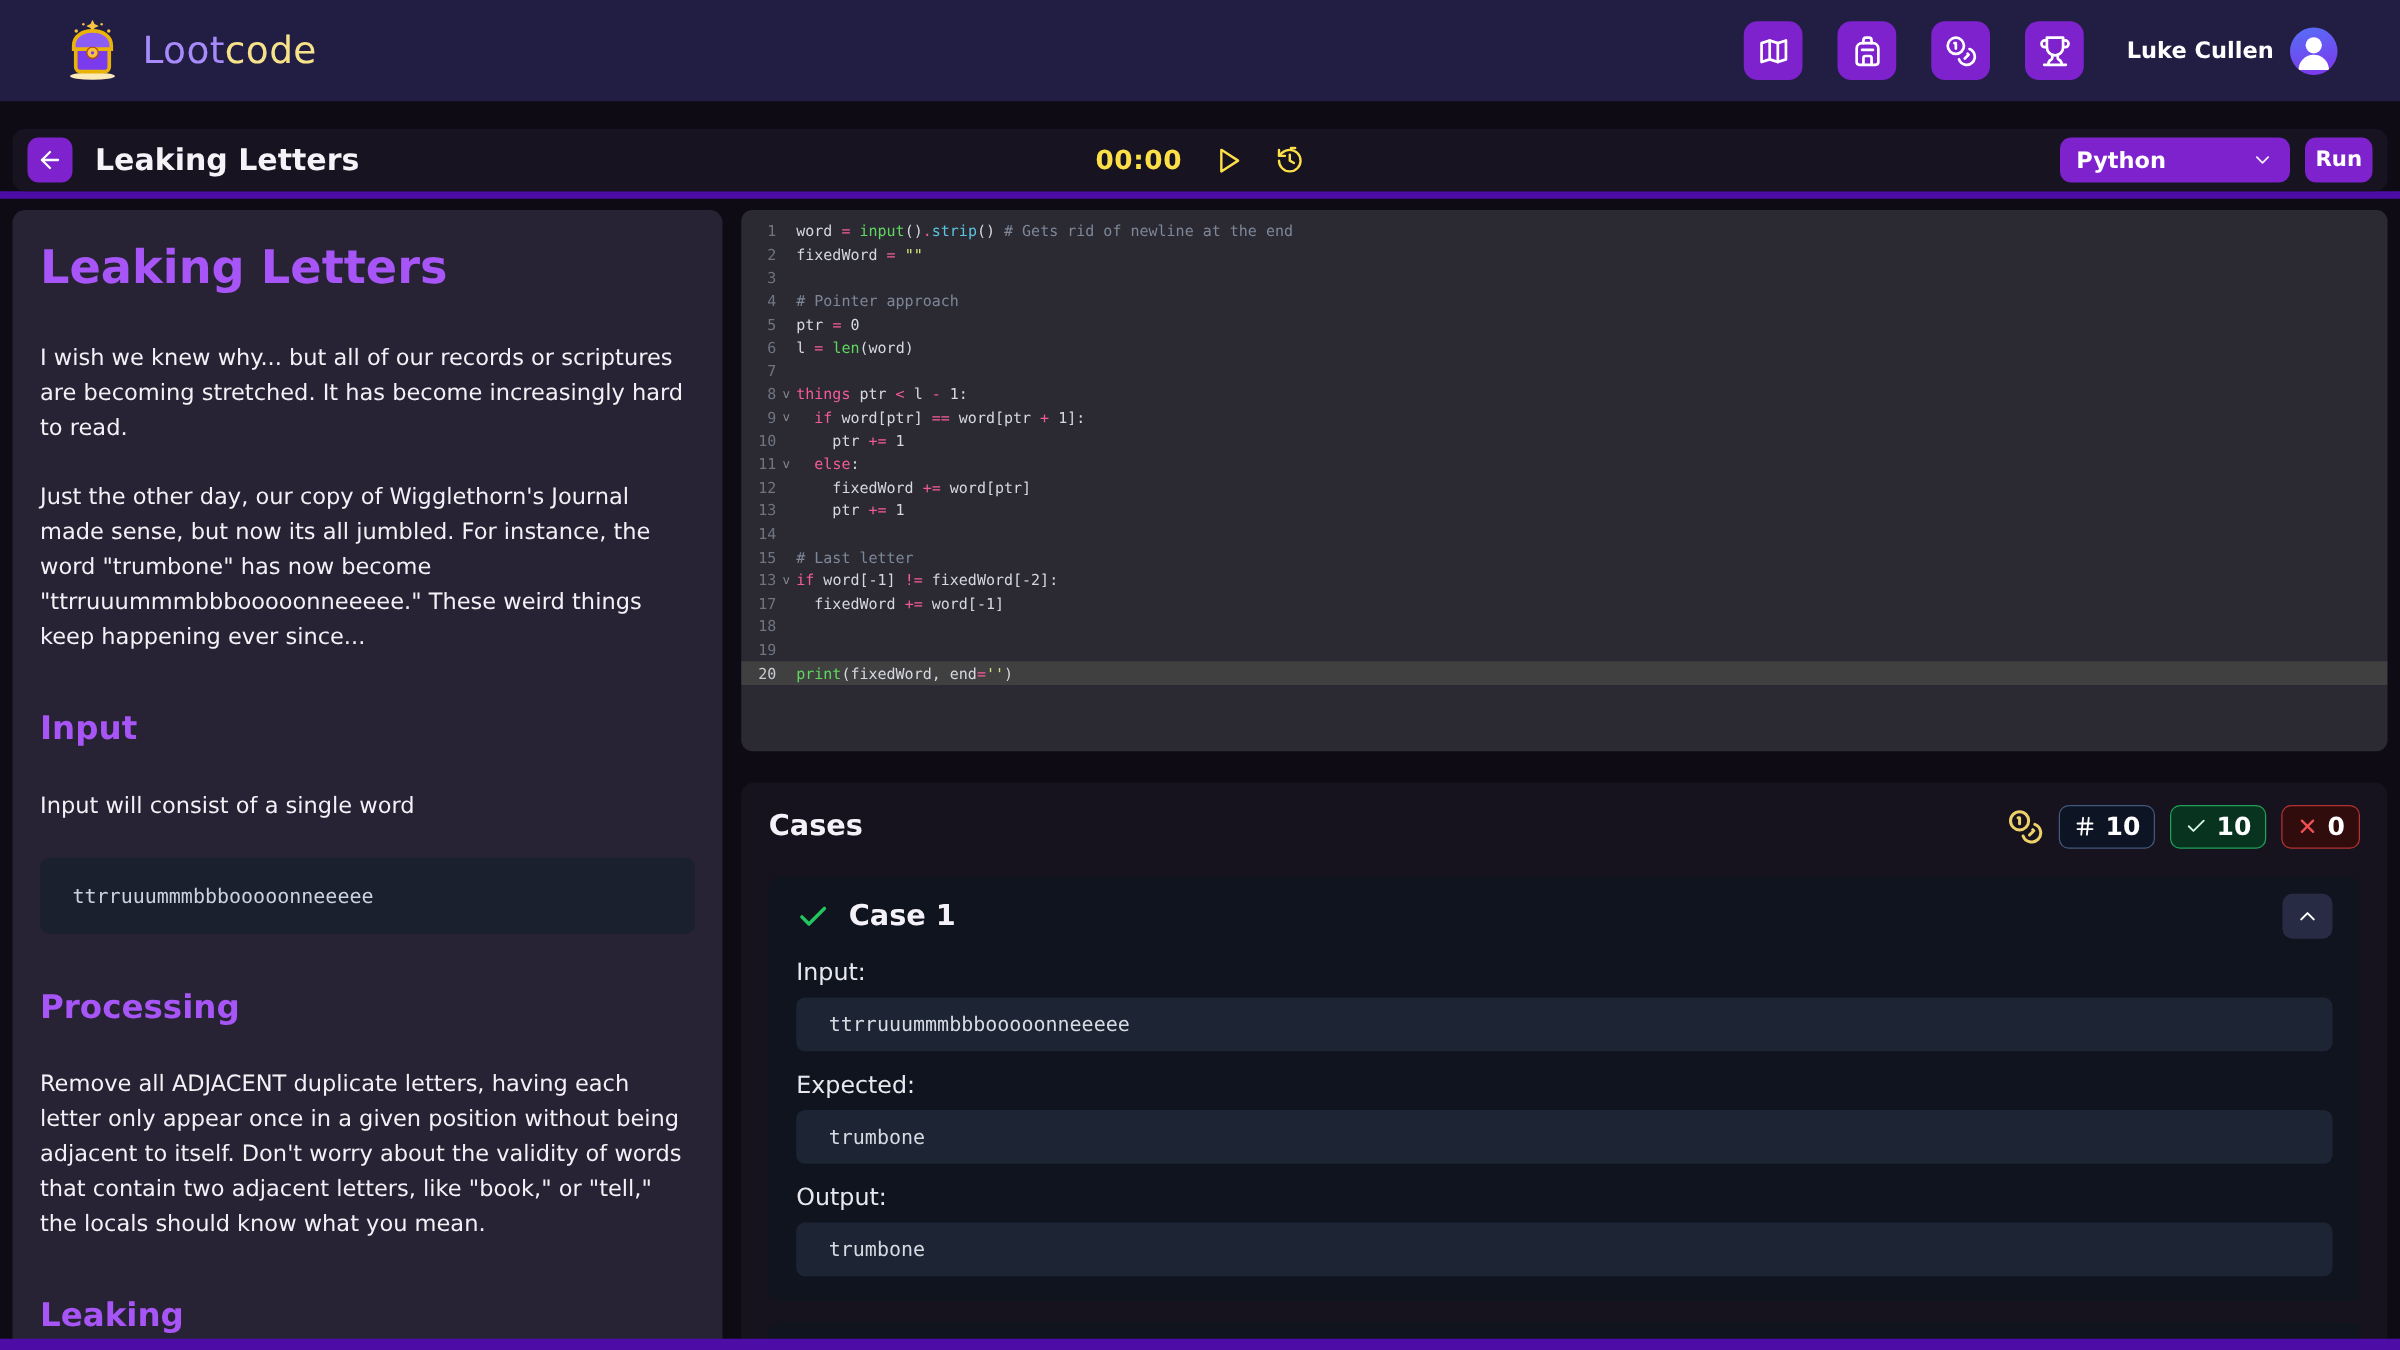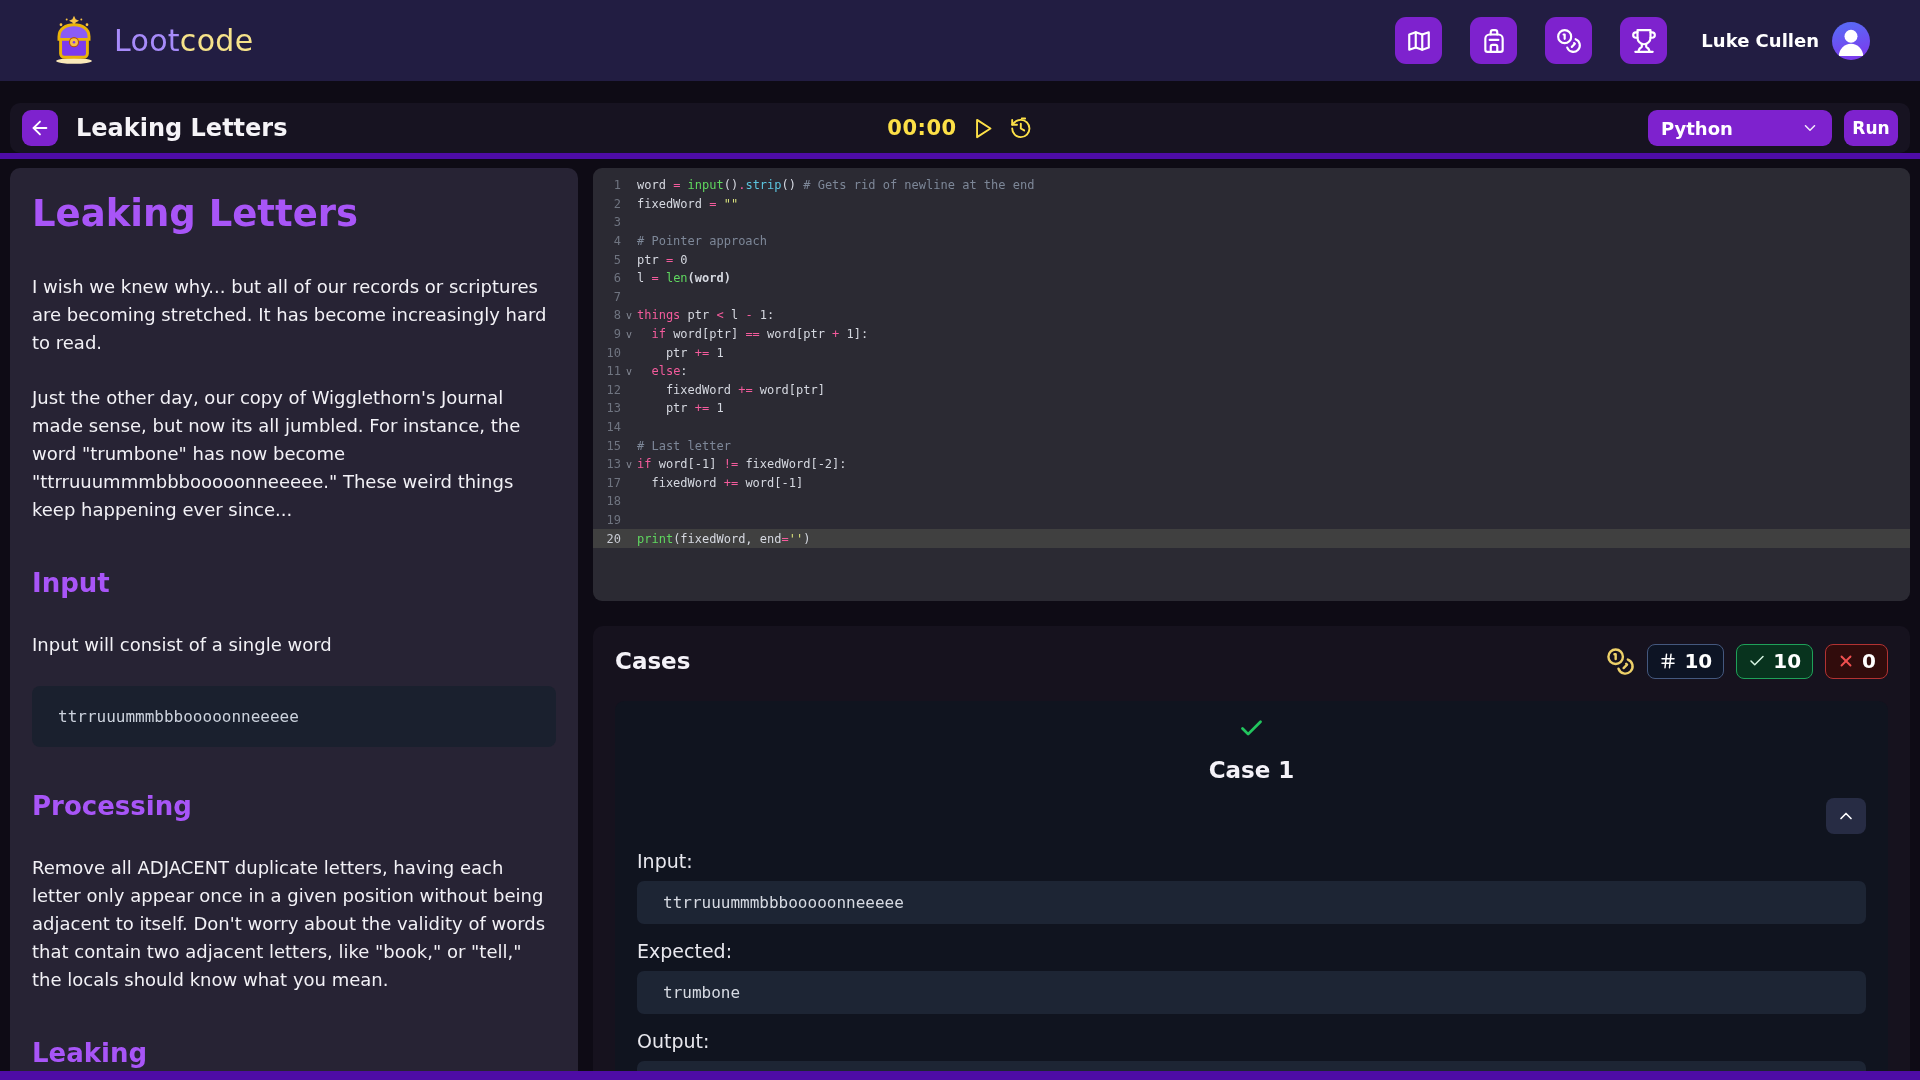--- a/index.html
+++ b/index.html
@@ -44,21 +44,21 @@
     display: flex; align-items: center; padding: 0 12px; position: relative;
   }
   .back-btn {
     width: 36px; height: 36px; border-radius: 9px; border: none; cursor: pointer;
     background: #7e22ce; color: #fff; display: grid; place-items: center;
   }
   .back-btn svg { width: 22px; height: 22px; }
   .page-title { font-size: 24px; font-weight: bold; margin-left: 18px; color: #f5f3f7; }
   .timer-cluster {
     position: absolute; left: 50%; transform: translateX(-50%);
-    display: flex; align-items: center; gap: 15px; color: #fde047;
+    display: flex; align-items: center; gap: 26px; color: #fde047;
   }
   .timer-text { font-size: 21px; font-weight: bold; letter-spacing: .5px; }
   .timer-cluster button { background: none; border: none; color: #fde047; cursor: pointer; display: grid; place-items: center; }
   .timer-cluster svg { width: 23px; height: 23px; }
   .lang-select {
     margin-left: auto; width: 184px; height: 36px; border-radius: 9px; border: none; cursor: pointer;
     background: #7e22ce; color: #fff; font-size: 18px; font-weight: bold;
     display: flex; align-items: center; padding: 0 13px; font-family: inherit;
   }
   .lang-select svg { width: 18px; height: 18px; margin-left: auto; opacity: .9; }
@@ -112,21 +112,21 @@
     font-weight: bold; font-size: 20px; color: #fff; font-family: inherit;
   }
   .badge svg { width: 18px; height: 18px; }
   .badge-total { background: #0d1424; border-color: #44587e; }
   .badge-pass  { background: #08331e; border-color: #1fa159; }
   .badge-pass svg { color: #d7f5e2; }
   .badge-fail  { background: #310c0c; border-color: #b23232; }
   .badge-fail svg { color: #ef5050; stroke-width: 2.5; }
 
   .case-card { background: #10141f; border-radius: 9px; padding: 14px 22px 20px; margin-top: 17px; }
-  .case-head { display: flex; align-items: center; gap: 15px; flex-direction: column; }
+  .case-head { display: flex; align-items: center; gap: 15px; }
   .case-check { width: 27px; height: 27px; color: #22c55e; stroke-width: 2.5; }
   .case-title { font-size: 23px; font-weight: bold; color: #f4f2f8; }
   .case-toggle {
     margin-left: auto; width: 40px; height: 36px; border-radius: 8px; border: none; cursor: pointer;
     color: #fff; display: grid; place-items: center;
   }
   .case-toggle svg { width: 20px; height: 20px; }
   .case-toggle.up { background: #272c44; }
   .case-toggle.down { background: #7e22ce; }
   .cfield-label { font-size: 19px; color: #e8e8ee; margin: 16px 0 9px; }
@@ -279,21 +279,21 @@
             <span class="ecode"><span style="color: rgb(125, 135, 152);"># Pointer approach</span></span>
           </div>
           <div class="eline">
             <span class="lnum">5</span>
             <span class="fold"></span>
             <span class="ecode"><span style="color: rgb(213, 216, 224);">ptr </span><span style="color: rgb(244, 91, 156);">=</span><span style="color: rgb(213, 216, 224);"> 0</span></span>
           </div>
           <div class="eline">
             <span class="lnum">6</span>
             <span class="fold"></span>
-            <span class="ecode"><span style="color: rgb(213, 216, 224);">l </span><span style="color: rgb(244, 91, 156);">=</span><span style="color: rgb(213, 216, 224);"> </span><span style="color: rgb(95, 215, 95);">len</span><span style="color: rgb(213, 216, 224); font-weight: bold;">(word)</span></span>
+            <span class="ecode"><span style="color: rgb(213, 216, 224);">l </span><span style="color: rgb(244, 91, 156);">=</span><span style="color: rgb(213, 216, 224);"> </span><span style="color: rgb(95, 215, 95);">len</span><span style="color: rgb(213, 216, 224);">(word)</span></span>
           </div>
           <div class="eline">
             <span class="lnum">7</span>
             <span class="fold"></span>
             <span class="ecode"></span>
           </div>
           <div class="eline">
             <span class="lnum">8</span>
             <span class="fold">v</span>
             <span class="ecode"><span style="color: rgb(244, 91, 156);">things</span><span style="color: rgb(213, 216, 224);"> ptr </span><span style="color: rgb(244, 91, 156);">&lt;</span><span style="color: rgb(213, 216, 224);"> l </span><span style="color: rgb(244, 91, 156);">-</span><span style="color: rgb(213, 216, 224);"> 1:</span></span>

